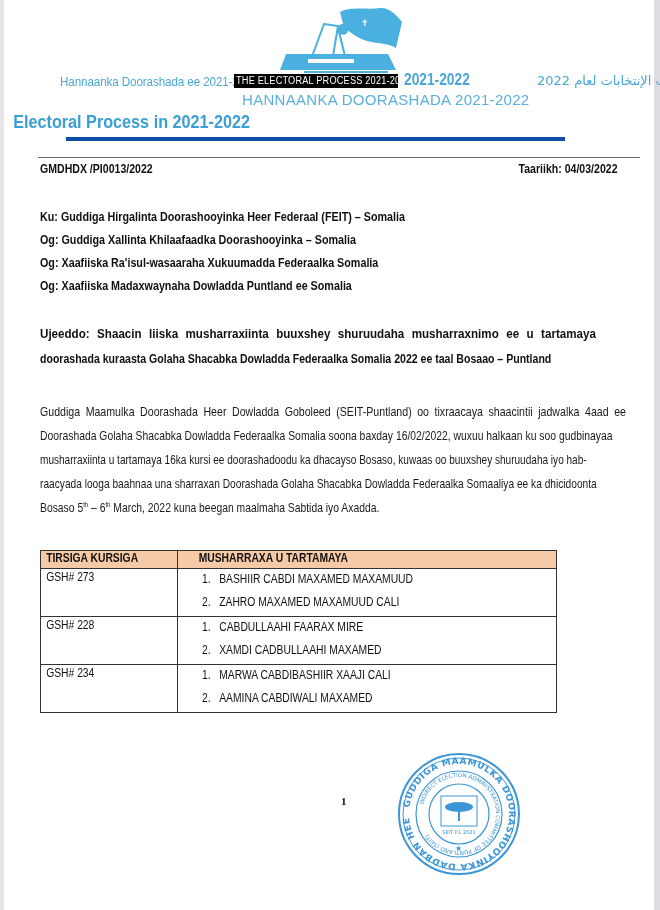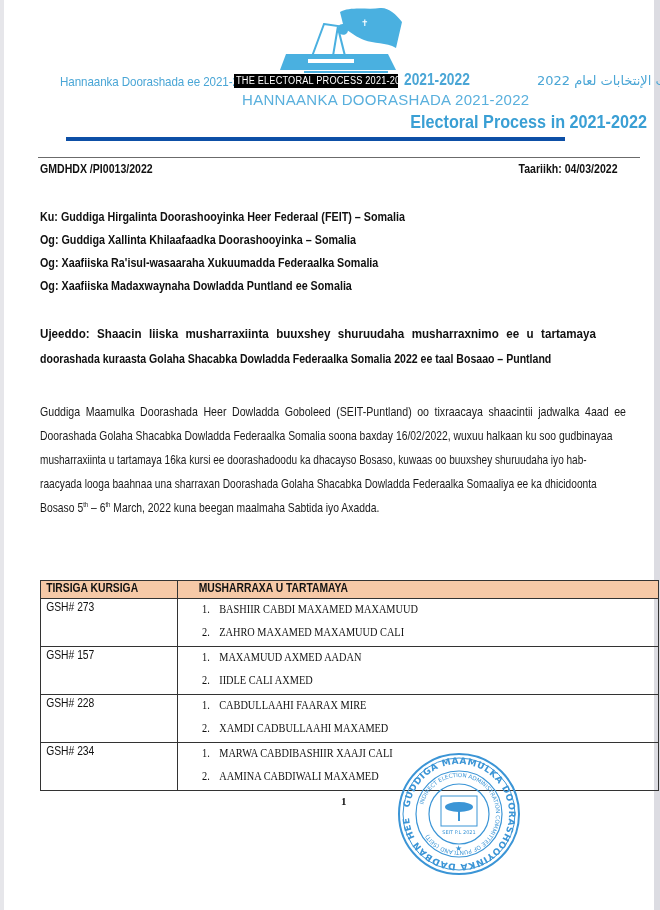--- a/index.html
+++ b/index.html
@@ -38,21 +38,21 @@
       position: absolute; left: 404px; top: 71px; font-size: 16px; color: #4aa6d6; font-weight: bold;
       white-space: nowrap; transform: scaleX(0.86); transform-origin: left;
     }
     .lh-right-ar {
       position: absolute; left: 494px; top: 73px; font-size: 13px; color: #4aa6d6;
       white-space: nowrap; direction: rtl; unicode-bidi: plaintext;
       font-family: "DejaVu Sans", sans-serif;
       margin-left: 43px;
     }
     .lh-title {
-      position: absolute; left: 0; width: 660px; top: 112px; text-align: right;
+      position: absolute; left: 0; width: 660px; top: 112px; text-align: left;
       font-size: 18px; color: #3a9fd4; font-weight: bold;
     }
     .lh-title span { display: inline-block; transform: scaleX(0.9); }
     .lh-rule {
       position: absolute; left: 66px; top: 137px; width: 499px; height: 4px;
       background: #0d4fa6;
     }
 
     
     .ref-rule { position: absolute; left: 38px; top: 157px; width: 602px; height: 1px; background: #6b6b6b; }
@@ -80,36 +80,36 @@
 
     
     .body-line {
       position: absolute; left: 40px; font-size: 12.2px; white-space: nowrap;
       transform-origin: left; color: #1a1a1a;
     }
     sup { font-size: 7px; vertical-align: 5px; }
 
     
     .tbl {
-      position: absolute; left: 40px; top: 580px; width: 619px;
+      position: absolute; left: 40px; top: 550px; width: 517px;
       border-collapse: collapse; font-size: 12px;
     }
     .tbl td, .tbl th {
       border: 1px solid #333; vertical-align: top; padding: 0;
     }
     .tbl th {
       background: #f6c9a7; text-align: left; font-weight: bold; height: 17px;
       font-size: 12px;
     }
     .th-inner { display: inline-block; transform: scaleX(0.86); transform-origin: left; padding-left: 6px; white-space: nowrap; }
     .th-inner2 { display: inline-block; transform: scaleX(0.86); transform-origin: left; padding-left: 24px; white-space: nowrap; }
     .c1 { width: 136px; }
     .cell-seat { display: inline-block; transform: scaleX(0.86); transform-origin: left; padding-left: 6px; padding-top: 1px; white-space: nowrap; }
     .tbl tr.row td { height: 45px; }
-    .cand-list { padding-left: 24px; padding-top: 1px; font-family: Liberation Serif, serif; }
+    .cand-list { padding-left: 24px; padding-top: 1px; }
     .cand { height: 23px; line-height: 18px; white-space: nowrap; transform: scaleX(0.86); transform-origin: left; }
     .cand .num { display: inline-block; width: 20px; }
 
     
     .pageno { position: absolute; left: 341px; top: 795px; font-size: 11px; font-weight: bold; font-family: "Liberation Serif", serif; }
 
     
     .stamp { position: absolute; left: 397px; top: 752px; width: 124px; height: 124px; }
   </style>
 </head>
@@ -170,29 +170,20 @@
       <tr>
     <th class="c1"><span class="th-inner">TIRSIGA KURSIGA</span></th>
     <th><span class="th-inner2">MUSHARRAXA U TARTAMAYA</span></th>
   </tr>
   <tr class="row">
     <td><span class="cell-seat">GSH# 273</span></td>
     <td>
       <div class="cand-list">
         <div class="cand"><span class="num">1.</span><span>BASHIIR CABDI MAXAMED MAXAMUUD</span></div>
         <div class="cand"><span class="num">2.</span><span>ZAHRO MAXAMED MAXAMUUD CALI</span></div>
-      </div>
-    </td>
-  </tr>
-  <tr class="row">
-    <td><span class="cell-seat">GSH# 157</span></td>
-    <td>
-      <div class="cand-list">
-        <div class="cand"><span class="num">1.</span><span>MAXAMUUD AXMED AADAN</span></div>
-        <div class="cand"><span class="num">2.</span><span>IIDLE CALI AXMED</span></div>
       </div>
     </td>
   </tr>
   <tr class="row">
     <td><span class="cell-seat">GSH# 228</span></td>
     <td>
       <div class="cand-list">
         <div class="cand"><span class="num">1.</span><span>CABDULLAAHI FAARAX MIRE</span></div>
         <div class="cand"><span class="num">2.</span><span>XAMDI CADBULLAAHI MAXAMED</span></div>
       </div>

